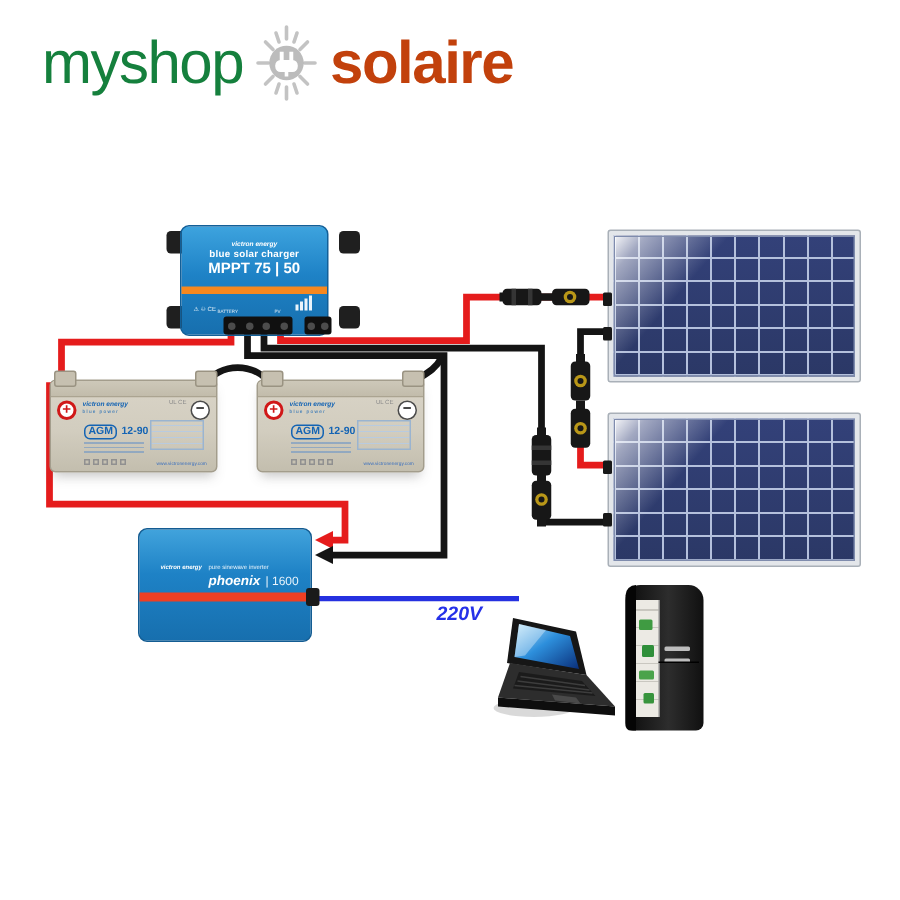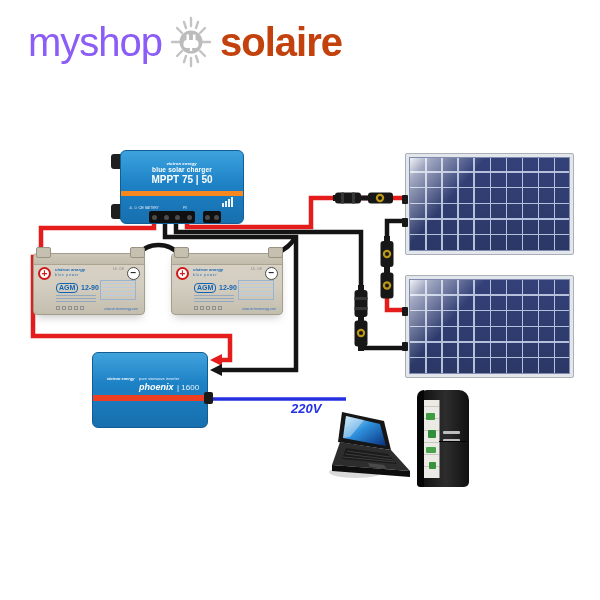--- a/index.html
+++ b/index.html
@@ -1,37 +1,37 @@
 <!DOCTYPE html>
 <html style="--victron-blue: #1e82c6; --stripe-orange: #f6881f; --stripe-red: #ee3f23; --wire-red: #e51c1c; --wire-black: #141414; --wire-blue: #2531e0; --panel-cell: #2b3866; --panel-grid: #b4c0dc; --battery-body: #d2cdbf; --logo-gray: #8f8f8f;"><head>
 <meta charset="utf-8">
 <style>
   html,body{margin:0;padding:0;background:#fff;}
   #canvas{position:relative;width:600px;height:600px;background:#fff;overflow:hidden;
           font-family:"Liberation Sans", sans-serif;}
 
   
   .logo{position:absolute;left:28px;top:10px;height:64px;display:flex;align-items:center;}
-  .logo .myshop{font-size:40px;font-weight:300;color:#8b5cf6;letter-spacing:-1px;}
+  .logo .myshop{font-size:40px;font-weight:300;color:#15803d;letter-spacing:-1px;}
   .logo .solaire{font-size:40px;font-weight:700;color:#c2410c;letter-spacing:-1px;}
   .logo svg{margin:0 6px;}
 
   
   svg.wires{position:absolute;left:0;top:0;z-index:1;}
   .w-red{stroke:var(--wire-red,#e51c1c);stroke-width:4.5;fill:none;}
   .w-black{stroke:var(--wire-black,#141414);stroke-width:4.5;fill:none;}
   .w-blue{stroke:var(--wire-blue,#2531e0);stroke-width:3.5;fill:none;}
   .mc4-body{fill:#171717;}
   .mc4-ridge{fill:#353535;}
   .mc4-ring{fill:#b99718;}
   .mc4-ring-in{fill:#171717;}
 
   
   .tab{position:absolute;width:14px;height:15px;background:#1f1f1f;border-radius:3px;z-index:2;}
-  .controller{position:absolute;left:120px;top:150px;width:124px;height:74px;z-index:3;
+  .controller{position:absolute;left:120px;top:150px;width:99px;height:74px;z-index:3;
     background:linear-gradient(180deg,#3da3de 0%,#1e82c6 45%,#176fae 100%);
     border:1px solid #125f98;border-radius:6px;box-sizing:border-box;}
   .ctl-brand{position:absolute;top:3px;width:100%;text-align:center;color:#fff;}
   .ctl-brand span{display:inline-block;font-size:8px;font-weight:700;font-style:italic;
     transform:scale(.55);transform-origin:50% 0;white-space:nowrap;}
   .ctl-product{position:absolute;top:15px;width:100%;text-align:center;color:#fff;
     font-size:6.5px;font-weight:700;letter-spacing:.2px;}
   .ctl-model{position:absolute;top:23px;width:100%;text-align:center;color:#fff;
     font-size:10px;font-weight:700;}
   .ctl-stripe{position:absolute;left:0;top:40px;width:100%;height:5px;

